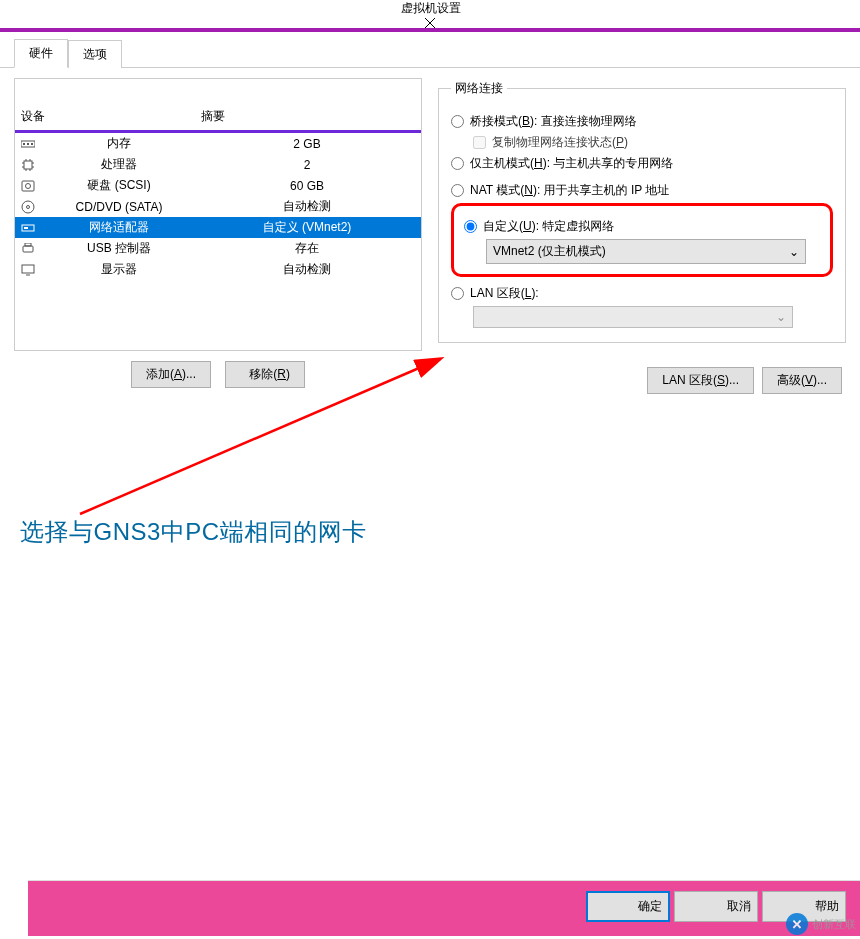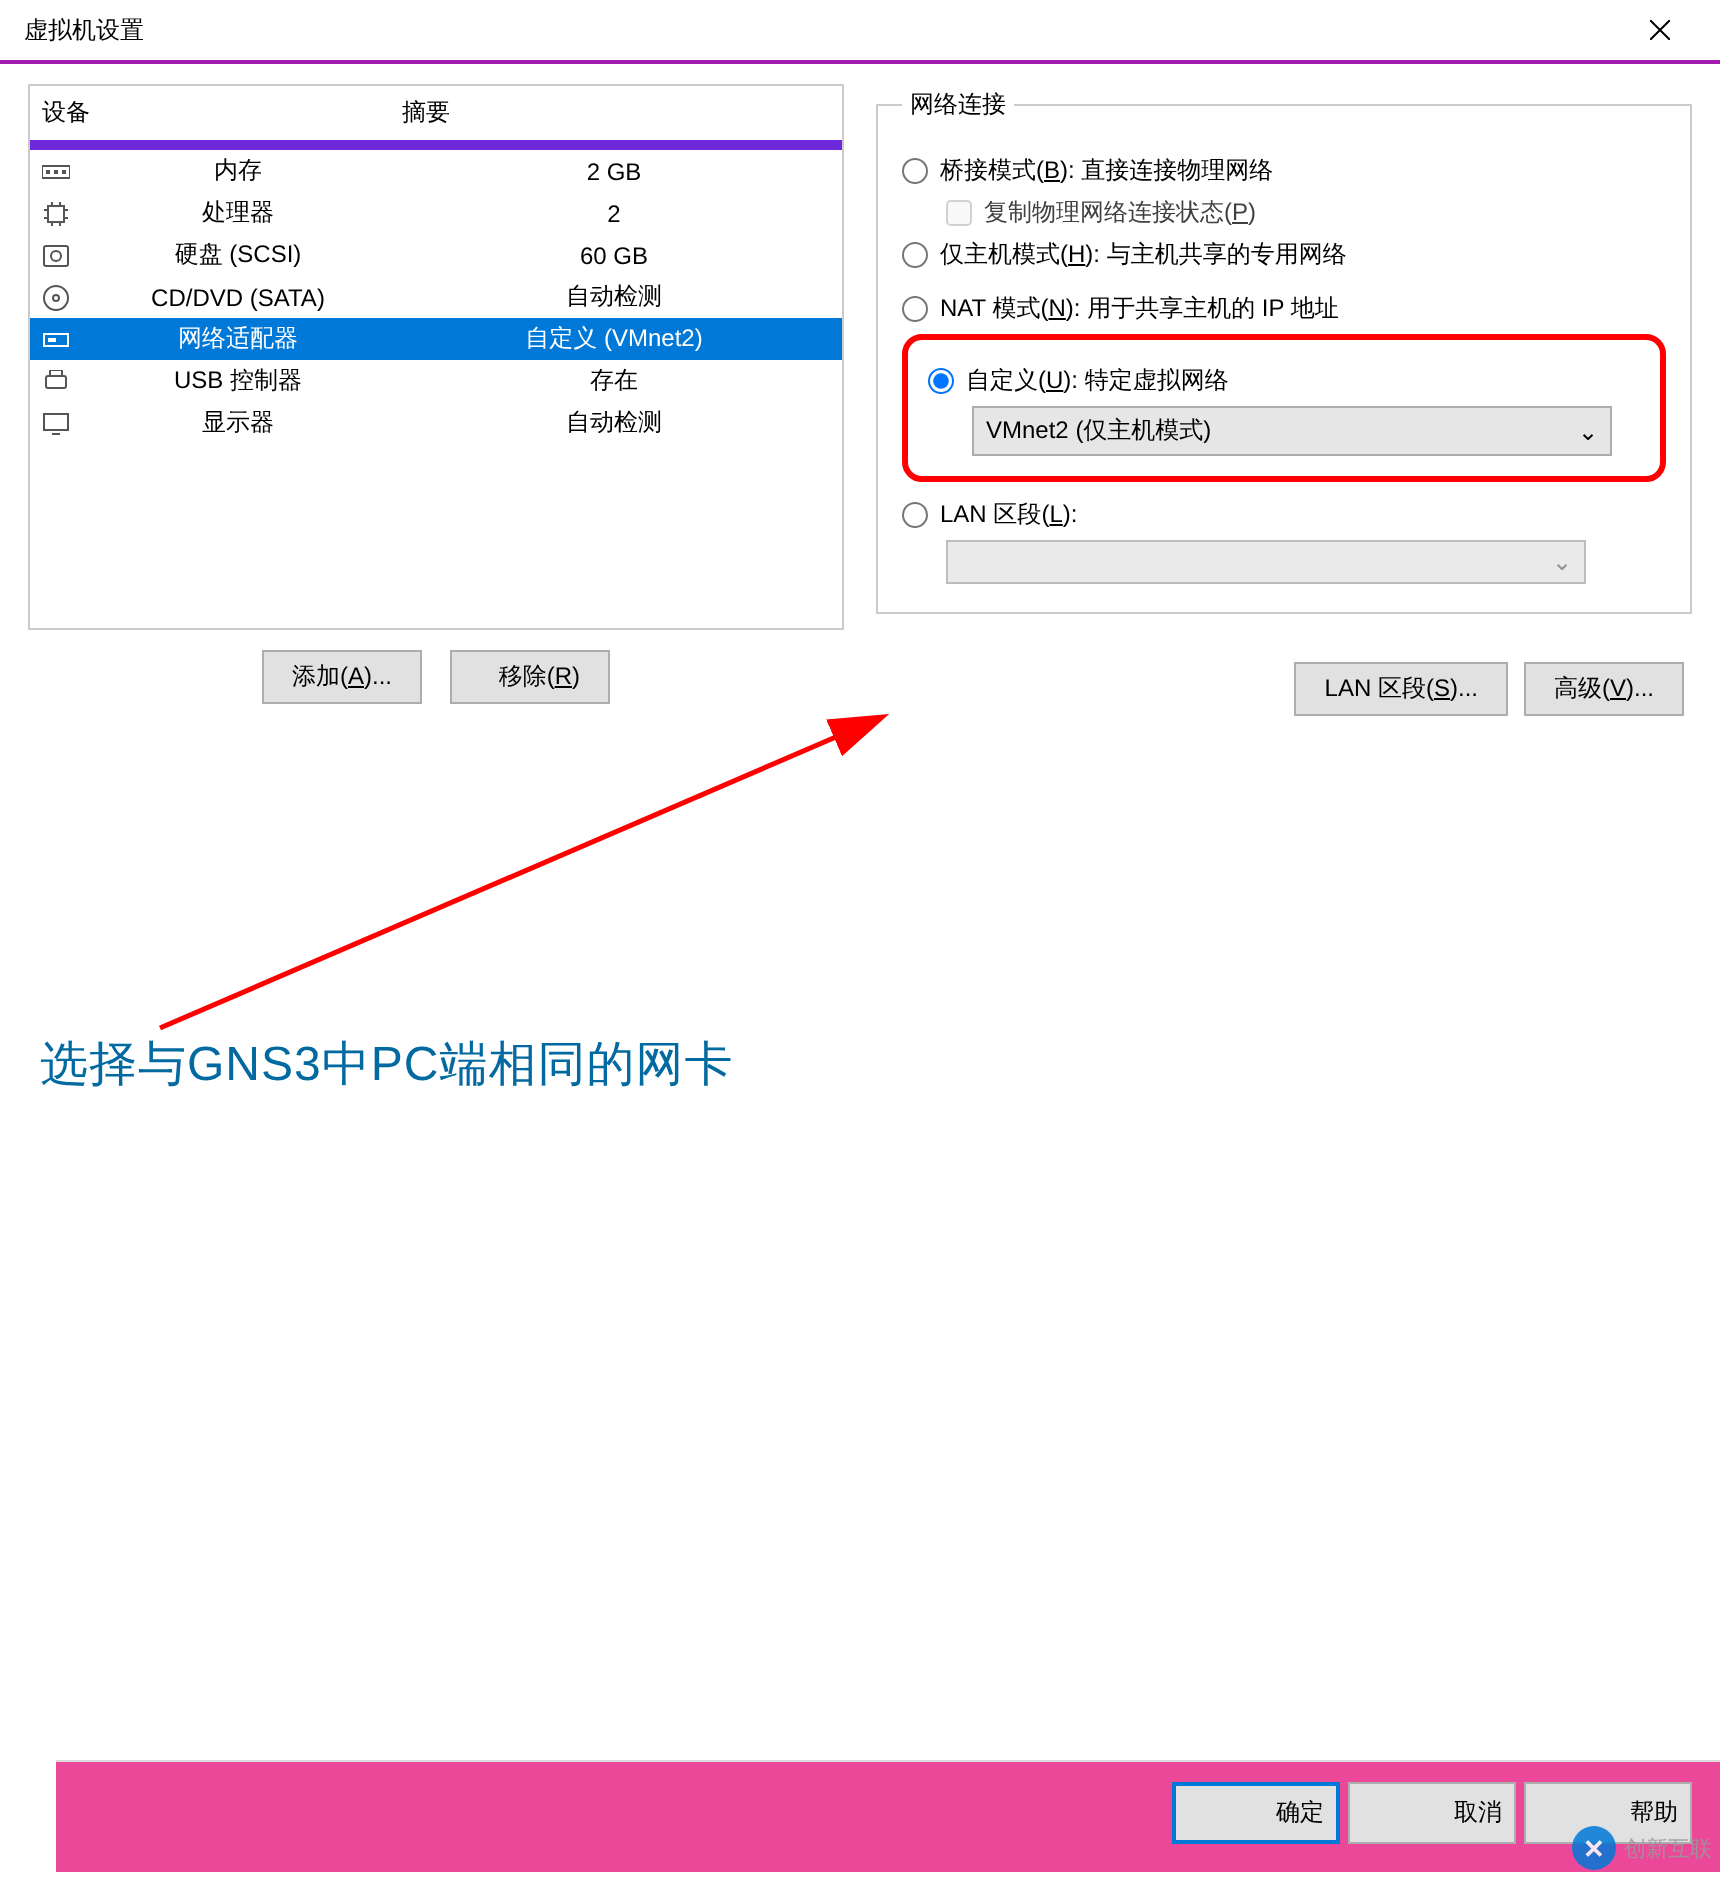--- a/index.html
+++ b/index.html
@@ -1,30 +1,30 @@
 <!DOCTYPE html>
 <html><head>
 <meta charset="utf-8">
 <style>
   * { box-sizing: border-box; font-family: "Microsoft YaHei", "Segoe UI", Tahoma, sans-serif; }
   body { margin: 0; background: #fff; width: 860px; }
-  .titlebar { height: 32px; display: flex; align-items: center; justify-content: space-between; padding: 0 10px; font-size: 12px; border-bottom: 2px solid #a21caf; }
+  .titlebar { height: 32px; display: flex; align-items: center; justify-content: space-between; padding: 0 10px; font-size: 12px; border-bottom: 4px solid #a21caf; flex-direction: column; }
   .title-text { padding-left: 2px; }
   .close-btn { width: 40px; height: 30px; display: flex; align-items: center; justify-content: center; font-size: 14px; background: transparent; border: none; }
 
   .tabs { display: flex; padding: 12px 0 0 14px; font-size: 12px; border-bottom: 1px solid #ccc; height: 36px; align-items: flex-end; }
   .tab { padding: 5px 14px; border: 1px solid #ccc; border-bottom: none; background: #f9f9f9; position: relative; top: 1px; }
   .tab.active { background: #fff; border-bottom: 1px solid #fff; }
   .tab.inactive { background: #fff; border-top: 1px solid #ccc; }
 
   .content { display: flex; padding: 10px 14px 0 14px; gap: 16px; }
 
   .left-panel { width: 408px; display: flex; flex-direction: column; }
   .hw-table { border: 1px solid #ccc; flex: 1; height: 760px; font-size: 12px; }
-  .hw-header { display: flex; background: #fff; border-bottom: 5px solid #6d28d9; }
+  .hw-header { display: flex; background: #fff; border-bottom: 3px solid #6d28d9; margin-top: 24px; }
   .hw-header div { padding: 5px 6px; font-weight: normal; }
   .col-device { width: 180px; }
   .col-summary { flex: 1; }
   .hw-row { display: flex; align-items: center; padding: 2px 4px; text-align: center; }
   .hw-row.selected { background: #0078d7; color: #fff; }
   .hw-row .icon { width: 18px; height: 14px; display: flex; align-items: center; justify-content: center; margin-right: 4px; }
   .hw-row .dev-label { width: 156px; }
   .hw-row .dev-summary { flex: 1; }
 
   .left-buttons { display: flex; justify-content: center; gap: 14px; padding: 10px 0 6px 0; }
@@ -64,20 +64,24 @@
   <div class="titlebar">
     <span class="title-text">虚拟机设置</span>
     <button class="close-btn">
       <svg width="10" height="10" viewBox="0 0 10 10">
           <path d="M0 0 L10 10 M10 0 L0 10" stroke="#000" stroke-width="1"></path>
         </svg>
     </button>
   </div>
 
   <div class="main-area">
+    <div class="tabs">
+      <div class="tab active">硬件</div>
+      <div class="tab inactive">选项</div>
+    </div>
 
     <div class="content">
       <div class="left-panel">
         <div class="hw-table">
           <div class="hw-header">
             <div class="col-device">设备</div>
             <div class="col-summary">摘要</div>
           </div>
           <div class="hw-row">
             <span class="icon">

